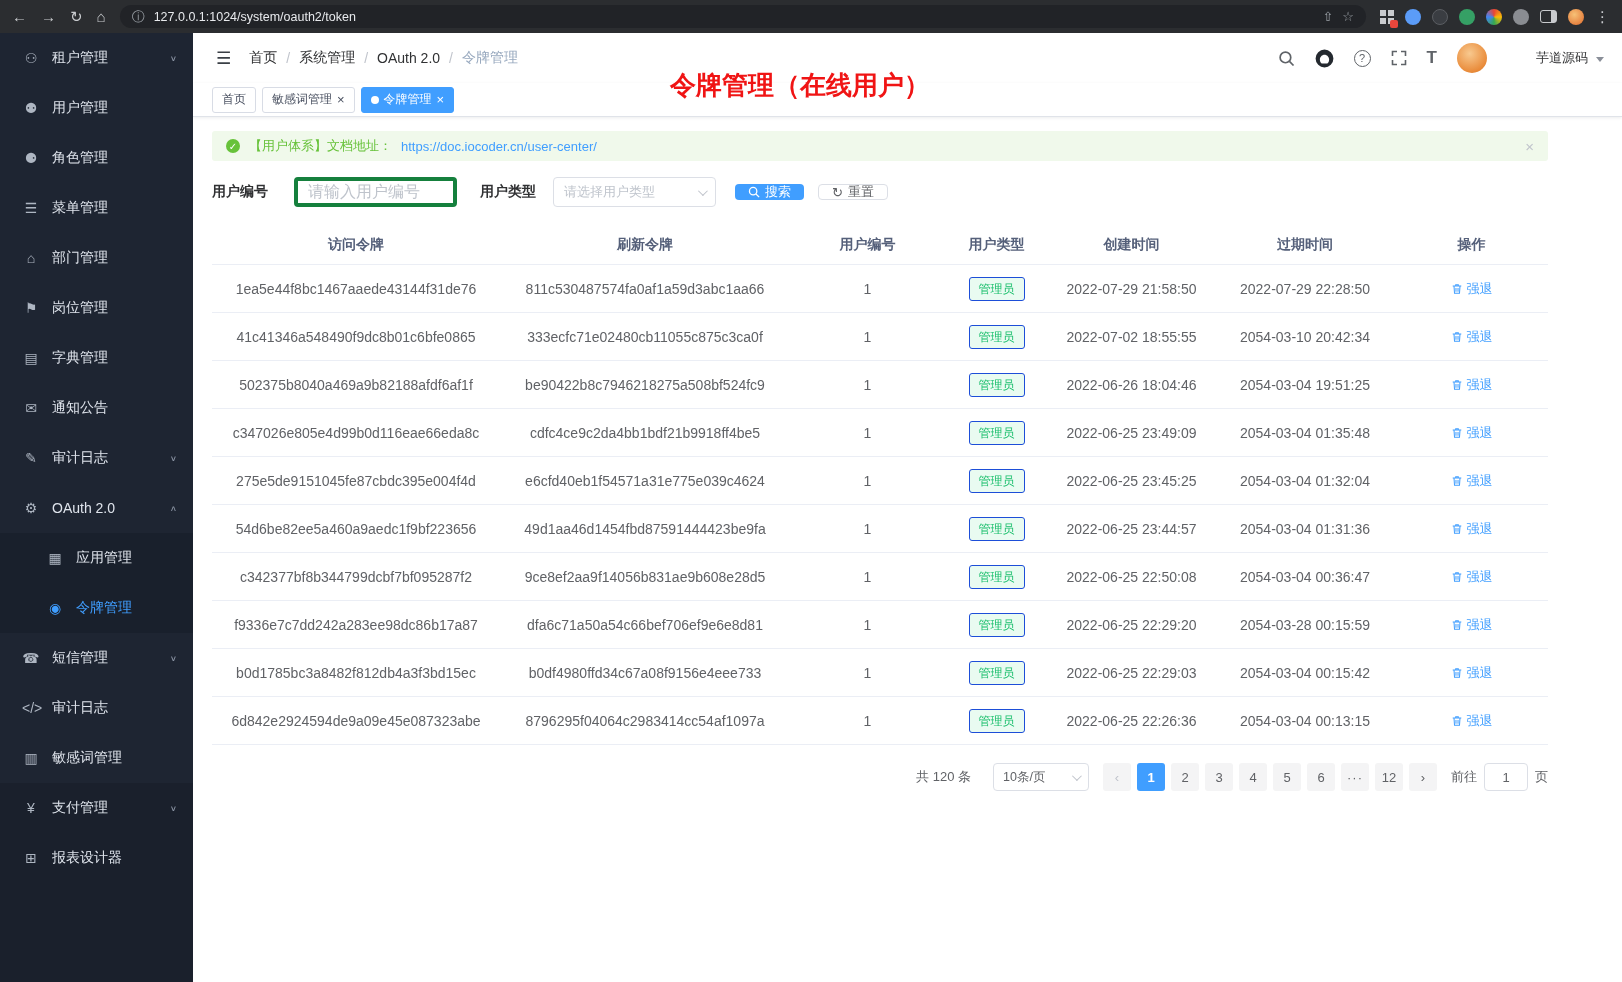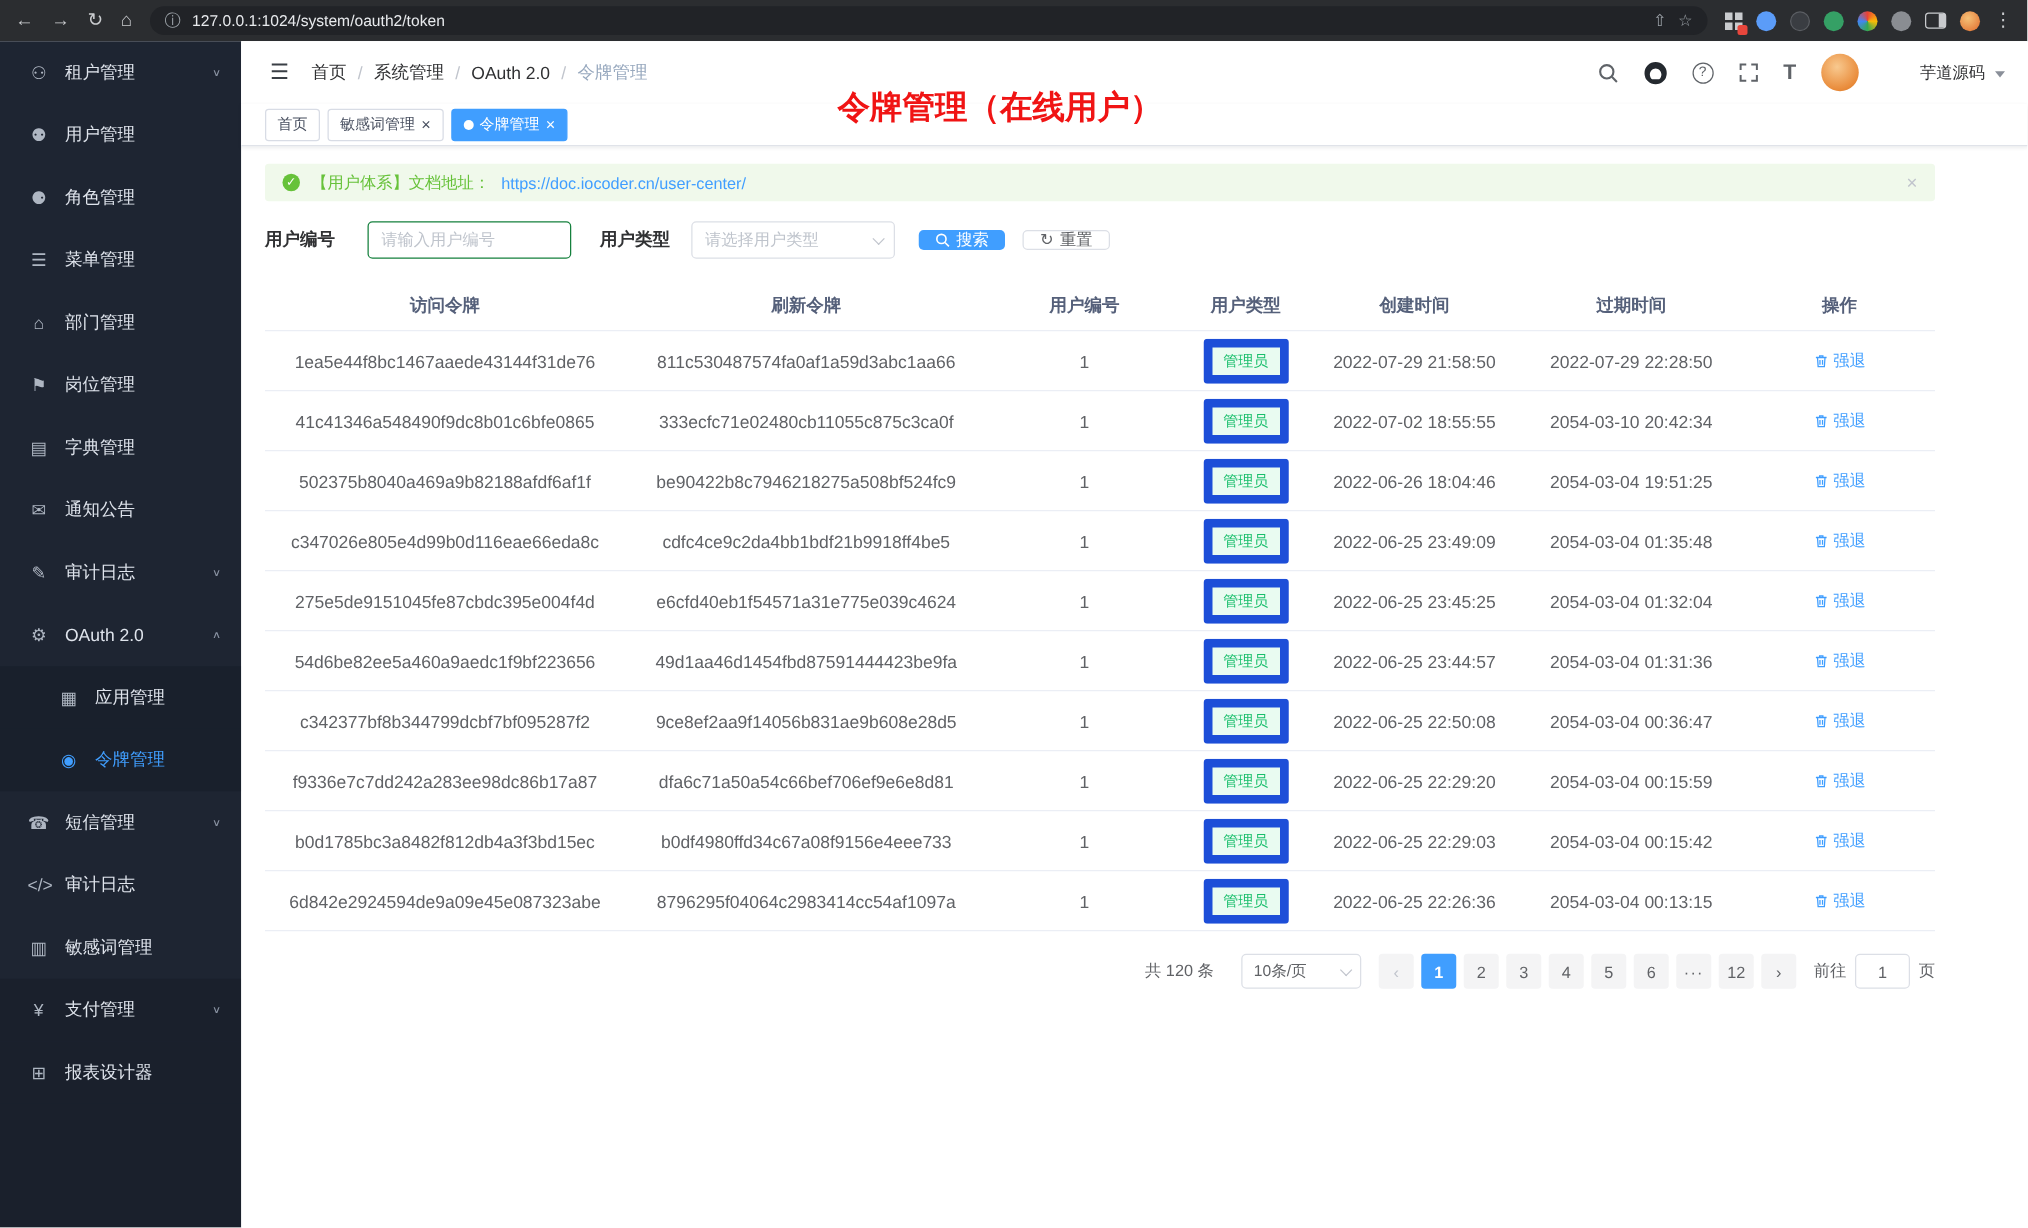--- a/index.html
+++ b/index.html
@@ -91,22 +91,22 @@
     padding:0 14px; gap:9px; }
   .check-icon { width:14px; height:14px; border-radius:50%; background:#67c23a; color:#fff;
     font-size:10px; display:inline-flex; align-items:center; justify-content:center; flex:none; }
   .alert-text { color:#67c23a; font-size:13px; }
   .alert-link { color:#409eff; font-size:13px; text-decoration:none; cursor:pointer; }
   .alert-close { margin-left:auto; color:#c0c4cc; font-size:15px; cursor:pointer; }
 
   .filters { margin-top:16px; display:flex; align-items:center; }
   .f-label { font-size:14px; font-weight:700; color:#303133; white-space:nowrap; }
   .f-label.l1 { margin-right:26px; } .f-label.l2 { margin-right:17px; }
-  .f-input { width:163px; height:30px; border:1px solid #15803d; border-radius:4px;
-    padding:0 10px; font-size:13px; color:#606266; margin-right:23px; outline:none;
+  .f-input { width:163px; height:30px; border:4px solid #15803d; border-radius:4px;
+    padding:0 10px; font-size:16px; color:#606266; margin-right:23px; outline:none;
     font-family:Liberation Serif, serif; }
   .f-input::placeholder { color:#bfc4cc; }
   .f-select { width:163px; height:30px; border:1px solid #dcdfe6; border-radius:4px;
     display:flex; align-items:center; padding:0 10px; margin-right:19px; cursor:pointer; }
   .sel-placeholder { font-size:13px; color:#bfc4cc; flex:1; white-space:nowrap; overflow:hidden; }
   .caret { width:7px; height:7px; border-right:1.3px solid #c0c4cc; border-bottom:1.3px solid #c0c4cc;
     transform:rotate(45deg) translateY(-2px); flex:none; }
   .btn { height:16px; border-radius:4px; font-size:13px; display:inline-flex; align-items:center;
     gap:5px; padding:0 13px; cursor:pointer; border:none; font-family:inherit; }
   .btn-search { background:#409eff; color:#fff; margin-right:14px; }
@@ -114,21 +114,21 @@
   .reset-ic { font-size:13px; }
 
   
   .table { margin-top:18px; width:1336px; font-size:14px; }
   .thead { display:flex; align-items:center; height:40px; border-bottom:1px solid #ebeef5; }
   .th { text-align:center; font-weight:600; color:#55607a; }
   .trow { display:flex; align-items:center; height:48px; border-bottom:1px solid #ebeef5; }
   .td { text-align:center; color:#606266; white-space:nowrap; overflow:hidden; }
   .c0{width:288px}.c1{width:290px}.c2{width:155px}.c3{width:103px}.c4{width:167px}.c5{width:180px}.c6{width:153px}
   .badge { display:inline-block; padding:2px 9px; font-size:12px; color:#18be6b;
-    background:#e9fbf1; border:7px solid #1d4ed8; border-radius:3px; line-height:1.5; }
+    background:#e9fbf1; border:1px solid #1d4ed8; border-radius:3px; line-height:1.5; }
   .op-link { display:inline-flex; align-items:center; gap:4px; color:#409eff; font-size:13px; cursor:pointer; }
 
   
   .pagination { margin-top:18px; width:1336px; display:flex; align-items:center;
     justify-content:flex-end; gap:6px; font-size:13px; color:#606266; }
   .pg-total { margin-right:16px; }
   .pg-size { width:96px; height:28px; border:1px solid #dcdfe6; border-radius:4px; display:flex;
     align-items:center; padding:0 9px; gap:4px; margin-right:8px; cursor:pointer; }
   .pg-size-label { flex:1; font-size:12.5px; color:#606266; white-space:nowrap; }
   .pg-btn { min-width:28px; height:28px; border:none; border-radius:3px; background:#f4f4f5;
@@ -506,21 +506,21 @@
     </div>
   </div>
               <div class="trow">
     <div class="td c0">f9336e7c7dd242a283ee98dc86b17a87</div>
     <div class="td c1">dfa6c71a50a54c66bef706ef9e6e8d81</div>
     <div class="td c2">1</div>
     <div class="td c3">
       <span class="badge">管理员</span>
     </div>
     <div class="td c4">2022-06-25 22:29:20</div>
-    <div class="td c5">2054-03-04 00:15:59</div>
+    <div class="td c5">2054-03-28 00:15:59</div>
     <div class="td c6">
       <span class="op-link">
         <svg width="12" height="12" viewBox="0 0 14 14" fill="none" stroke="#409eff" stroke-width="1.2">
                       <path d="M2 3.5h10M5.5 3.5V2h3v1.5M3.5 3.5l.6 8.5h5.8l.6-8.5M5.8 5.8v4.4M8.2 5.8v4.4"></path>
                     </svg>
         <span>强退</span>
       </span>
     </div>
   </div>
               <div class="trow">

